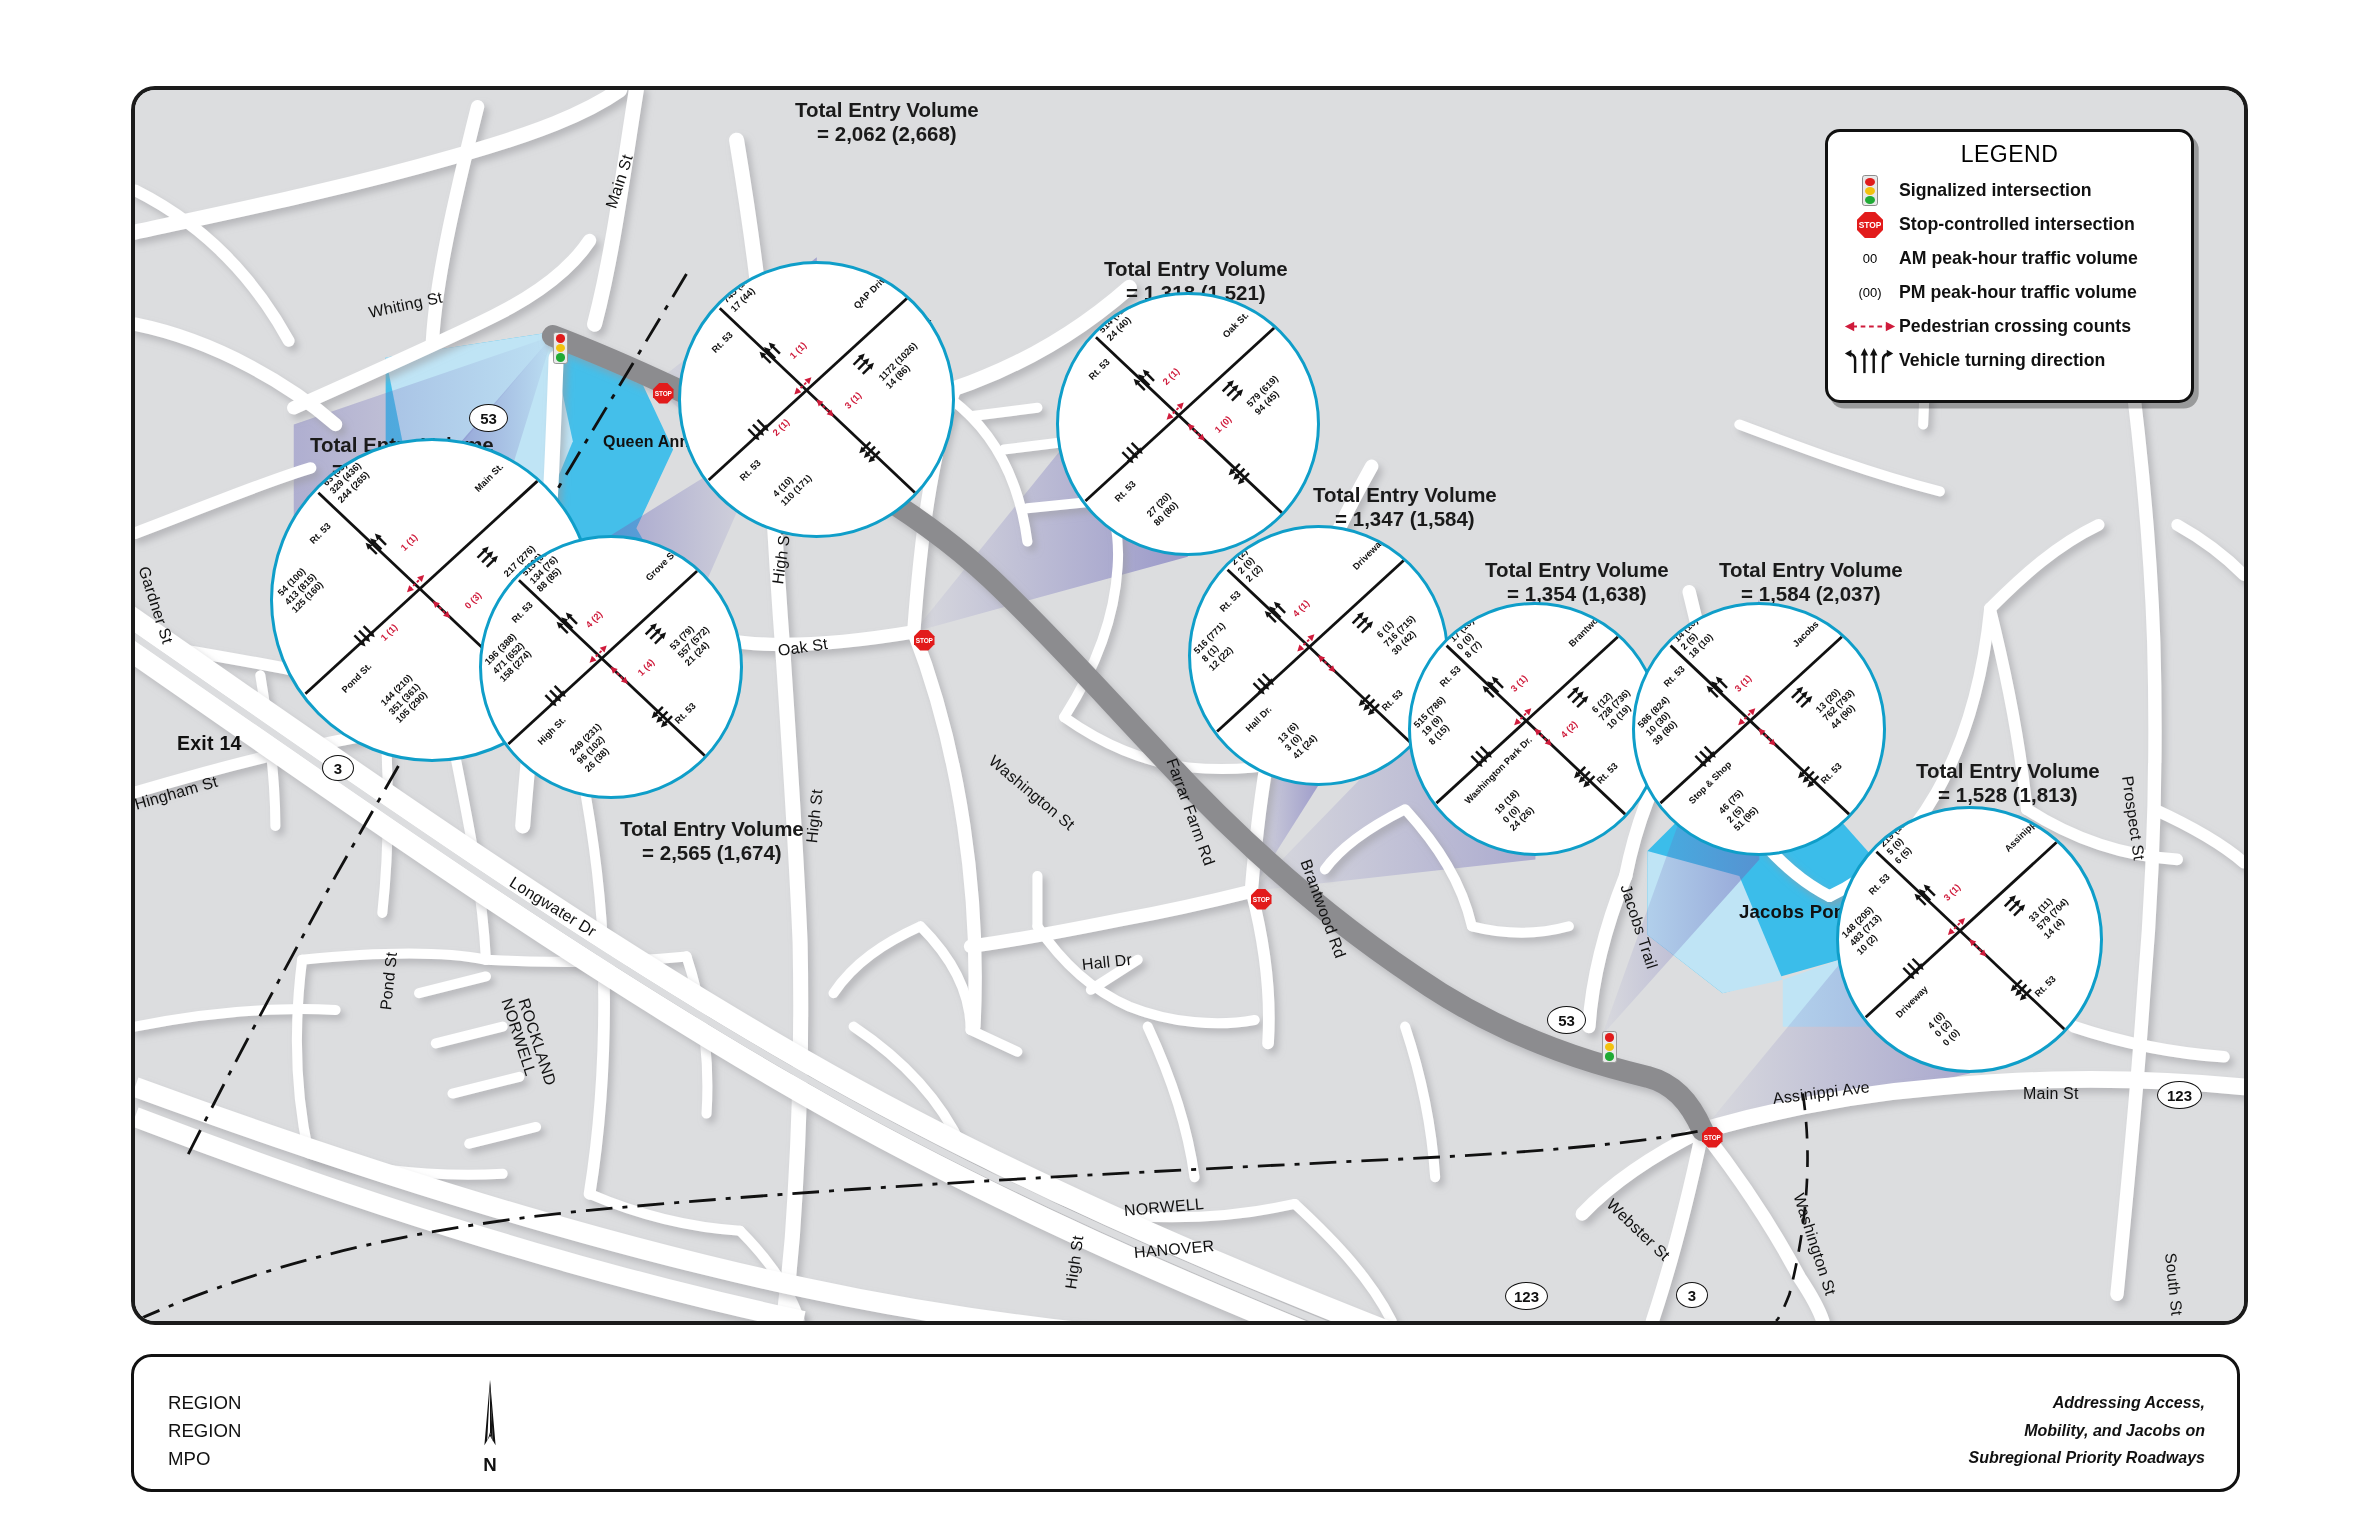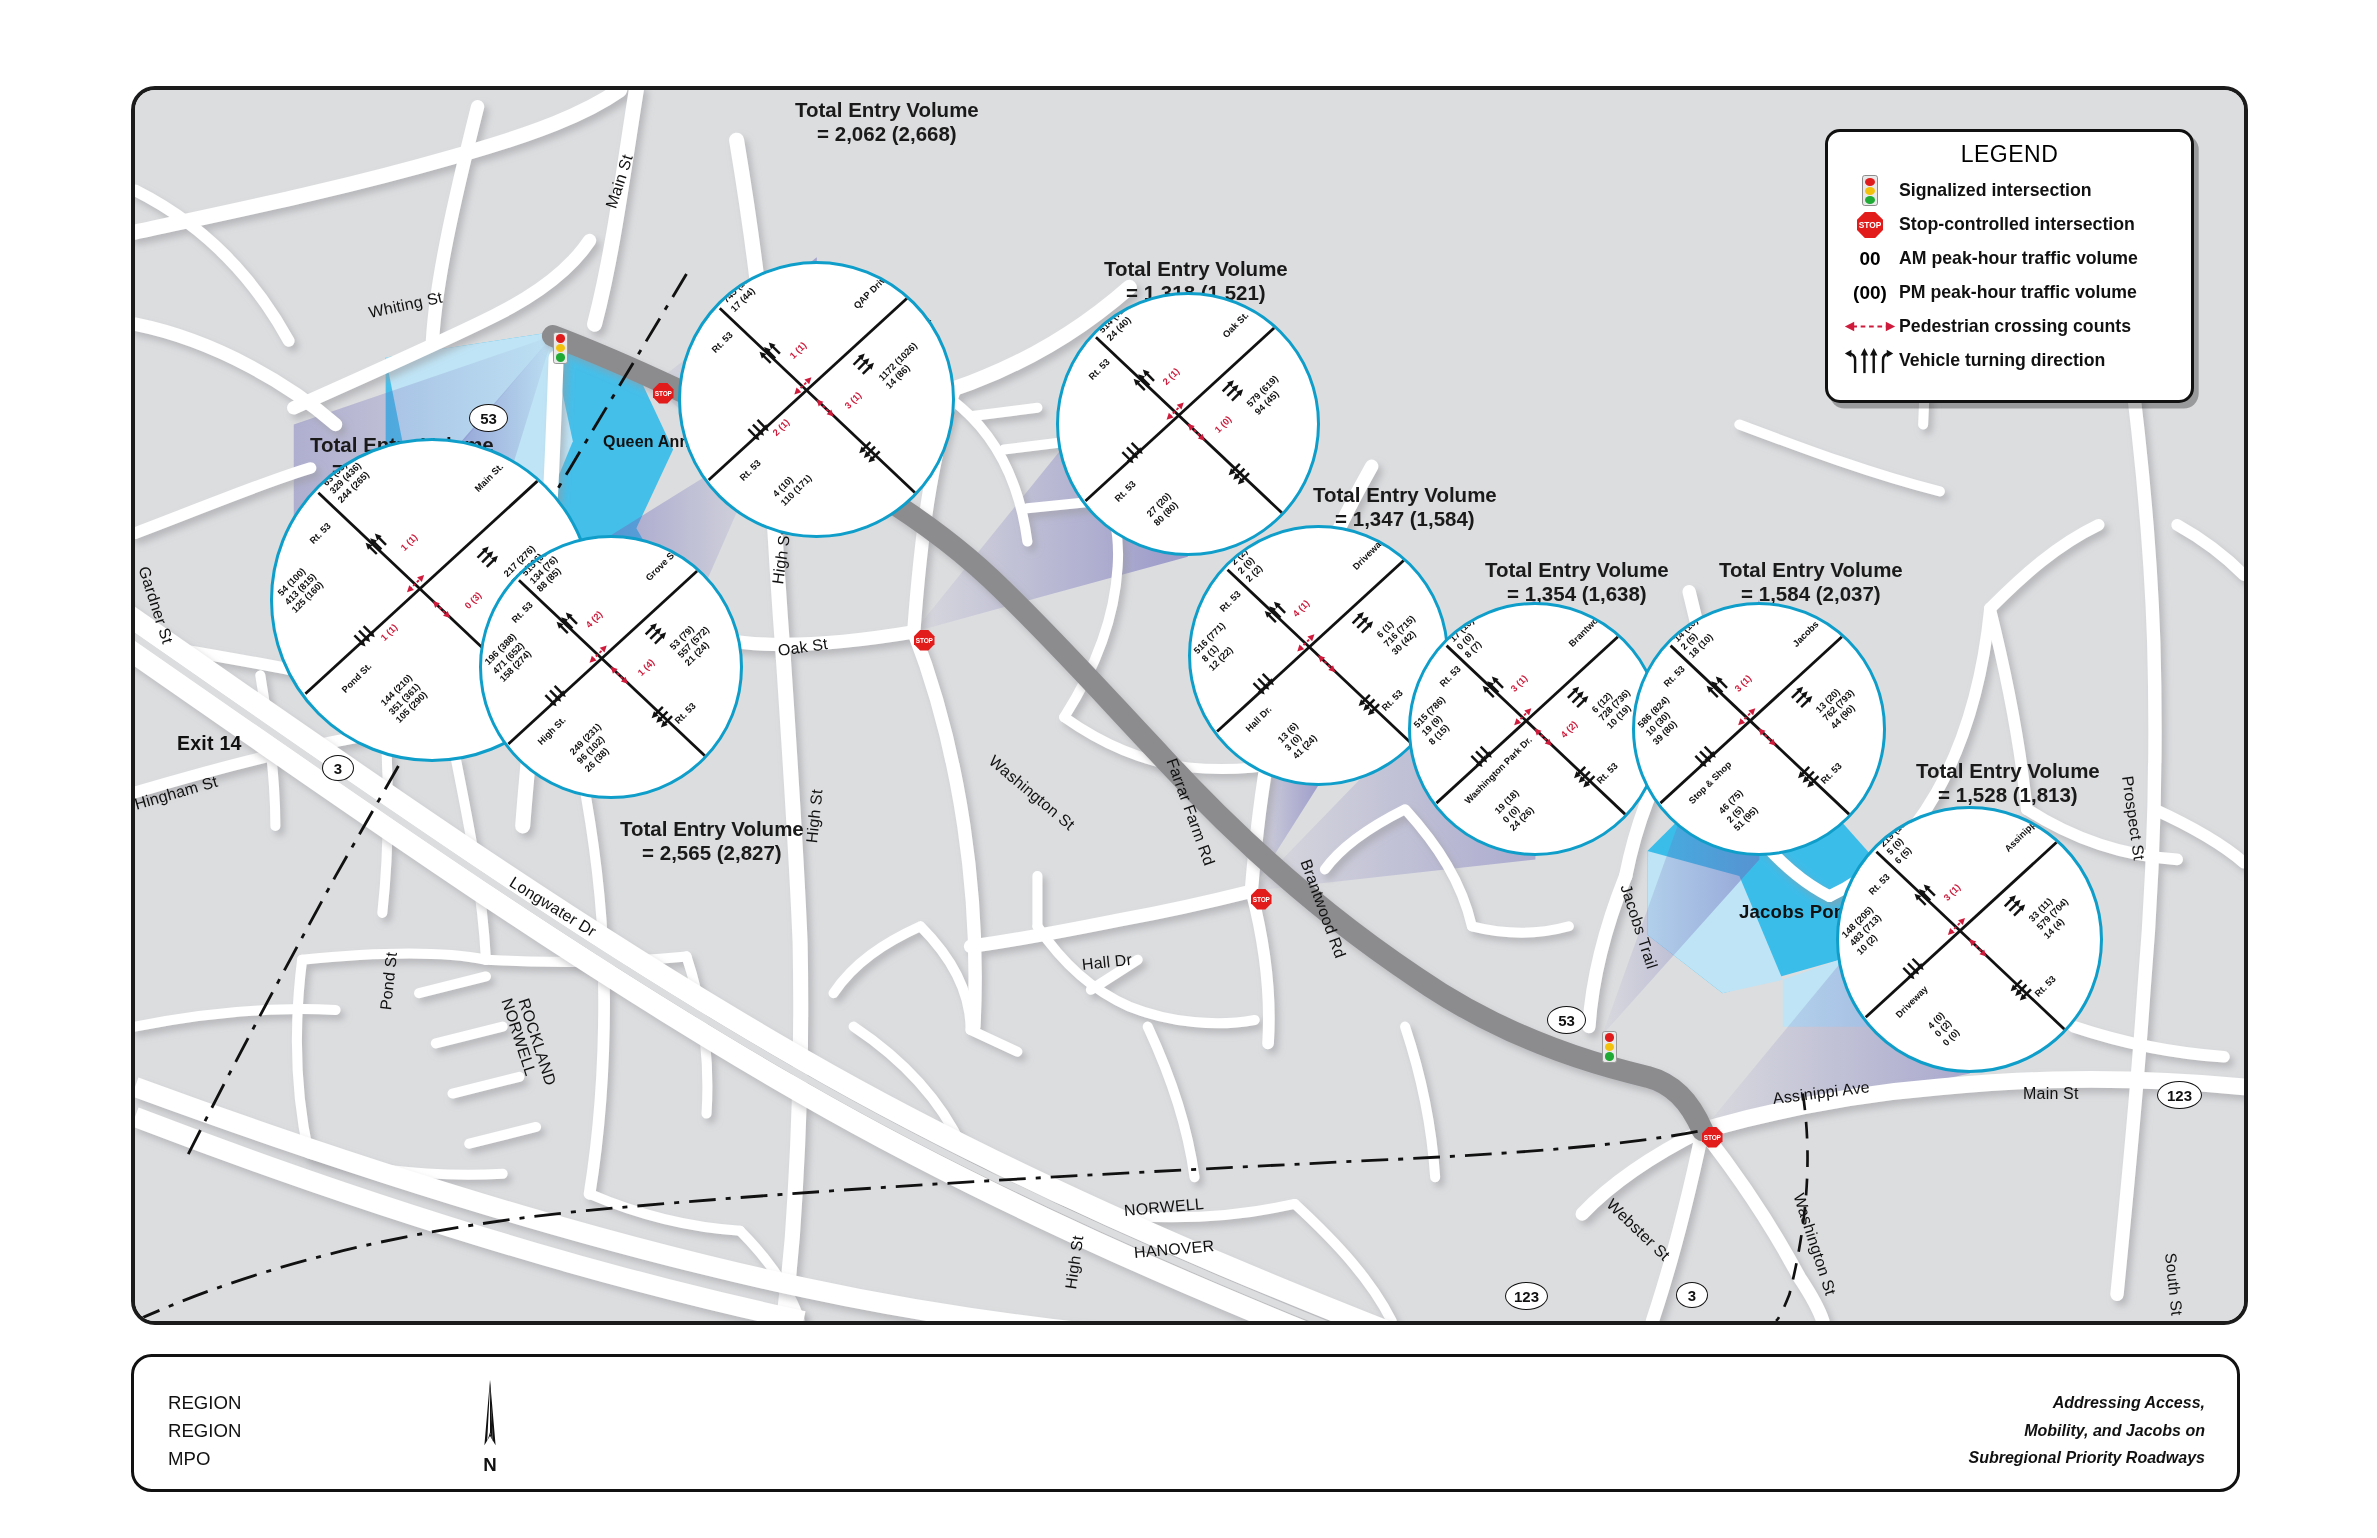--- a/index.html
+++ b/index.html
@@ -71,21 +71,21 @@
   #legend h2{margin:0 0 5.6px 0;text-align:center;font-size:23px;font-weight:normal;letter-spacing:0.5px;}
   .lgrow{display:flex;align-items:center;height:34px;}
   .lgicon{width:58px;flex:0 0 58px;display:flex;align-items:center;justify-content:center;}
   .lgtext{font-size:17.7px;font-weight:bold;color:#111;}
   .lg-signal{position:relative;width:16px;height:31px;background:#e9e9e9;border:0.9px solid #8d8d8d;border-radius:2.8px;
      display:flex;flex-direction:column;align-items:center;justify-content:space-around;padding:0.9px 0;box-sizing:border-box;}
   .lg-signal i{width:10.3px;height:8.4px;border-radius:50%;display:block;}
   .lg-stop{position:relative;width:26px;height:26px;background:#e21b1b;color:#fff;font-size:8.4px;font-weight:bold;
      display:flex;align-items:center;justify-content:center;
      clip-path:polygon(30% 0,70% 0,100% 30%,100% 70%,70% 100%,30% 100%,0 70%,0 30%);}
-  .lg-num{font-size:19px;font-weight:bold;font-family:"Liberation Sans",sans-serif;}
+  .lg-num{font-size:13px;font-weight:normal;font-family:"Liberation Sans",sans-serif;}
 
   
   #titleblock{
     position:absolute;left:131px;top:1354px;width:2109px;height:138px;
     background:#fff;border:3.7px solid #111;border-radius:20.5px;box-sizing:border-box;
   }
   #tb-org{position:absolute;left:34px;top:32px;font-size:18.6px;line-height:1.5;color:#111;}
   #tb-north{position:absolute;left:328px;top:20.5px;width:56px;height:99px;}
   #tb-center{position:absolute;left:0;right:0;top:24px;text-align:center;font-size:17.7px;font-weight:bold;color:#111;line-height:1.65;}
   #tb-right{position:absolute;right:32px;top:32px;text-align:right;font-style:italic;font-weight:bold;font-size:16px;line-height:1.72;color:#111;}
@@ -438,21 +438,21 @@
         <div class="bub-txt" style="left: 200px; top: 111px; transform: rotate(-45deg);">1172 (1026)</div>
         <div class="bub-txt" style="left: 207px; top: 119px; transform: rotate(-45deg);">14 (86)</div>
         <div class="bub-txt" style="left: 94px; top: 227px; transform: rotate(-45deg);">4 (10)</div>
         <div class="bub-txt" style="left: 102px; top: 236px; transform: rotate(-45deg);">110 (171)</div>
         <div class="bub-txt ped" style="left: 111px; top: 89px; transform: rotate(-45deg);">1 (1)</div>
         <div class="bub-txt ped" style="left: 166px; top: 139px; transform: rotate(-45deg);">3 (1)</div>
         <div class="bub-txt ped" style="left: 94px; top: 166px; transform: rotate(-45deg);">2 (1)</div>
       </div>
       <div class="tev" style="left: 485px; top: 727px;">
         <div>Total Entry Volume</div>
-        <div>= 2,565 (2,827)</div>
+        <div>= 2,565 (1,674)</div>
       </div>
       <div class="bubble" style="left: 344px; top: 445px; width: 264px; height: 264px;">
         <svg width="264" height="264" viewBox="0 0 283.1980982567353 283.1980982567353" style="position:absolute;inset:0">
           <line x1="28.31980982567353" y1="220.89451664025356" x2="232.22244057052293" y2="33.983771790808234" stroke="#111" stroke-width="3"></line>
           <line x1="39.647733755942944" y1="45.31169572107765" x2="243.55036450079237" y2="237.88640253565765" stroke="#111" stroke-width="3"></line>
           <g transform="translate(84.95942947702059,84.95942947702059) rotate(-45)" stroke="#111" stroke-width="2.6" fill="none">
             <path d="M-7 17 L-7 5"></path>
             <path d="M0 17 L0 5"></path>
             <path d="M7 17 L7 5"></path>
           </g>

